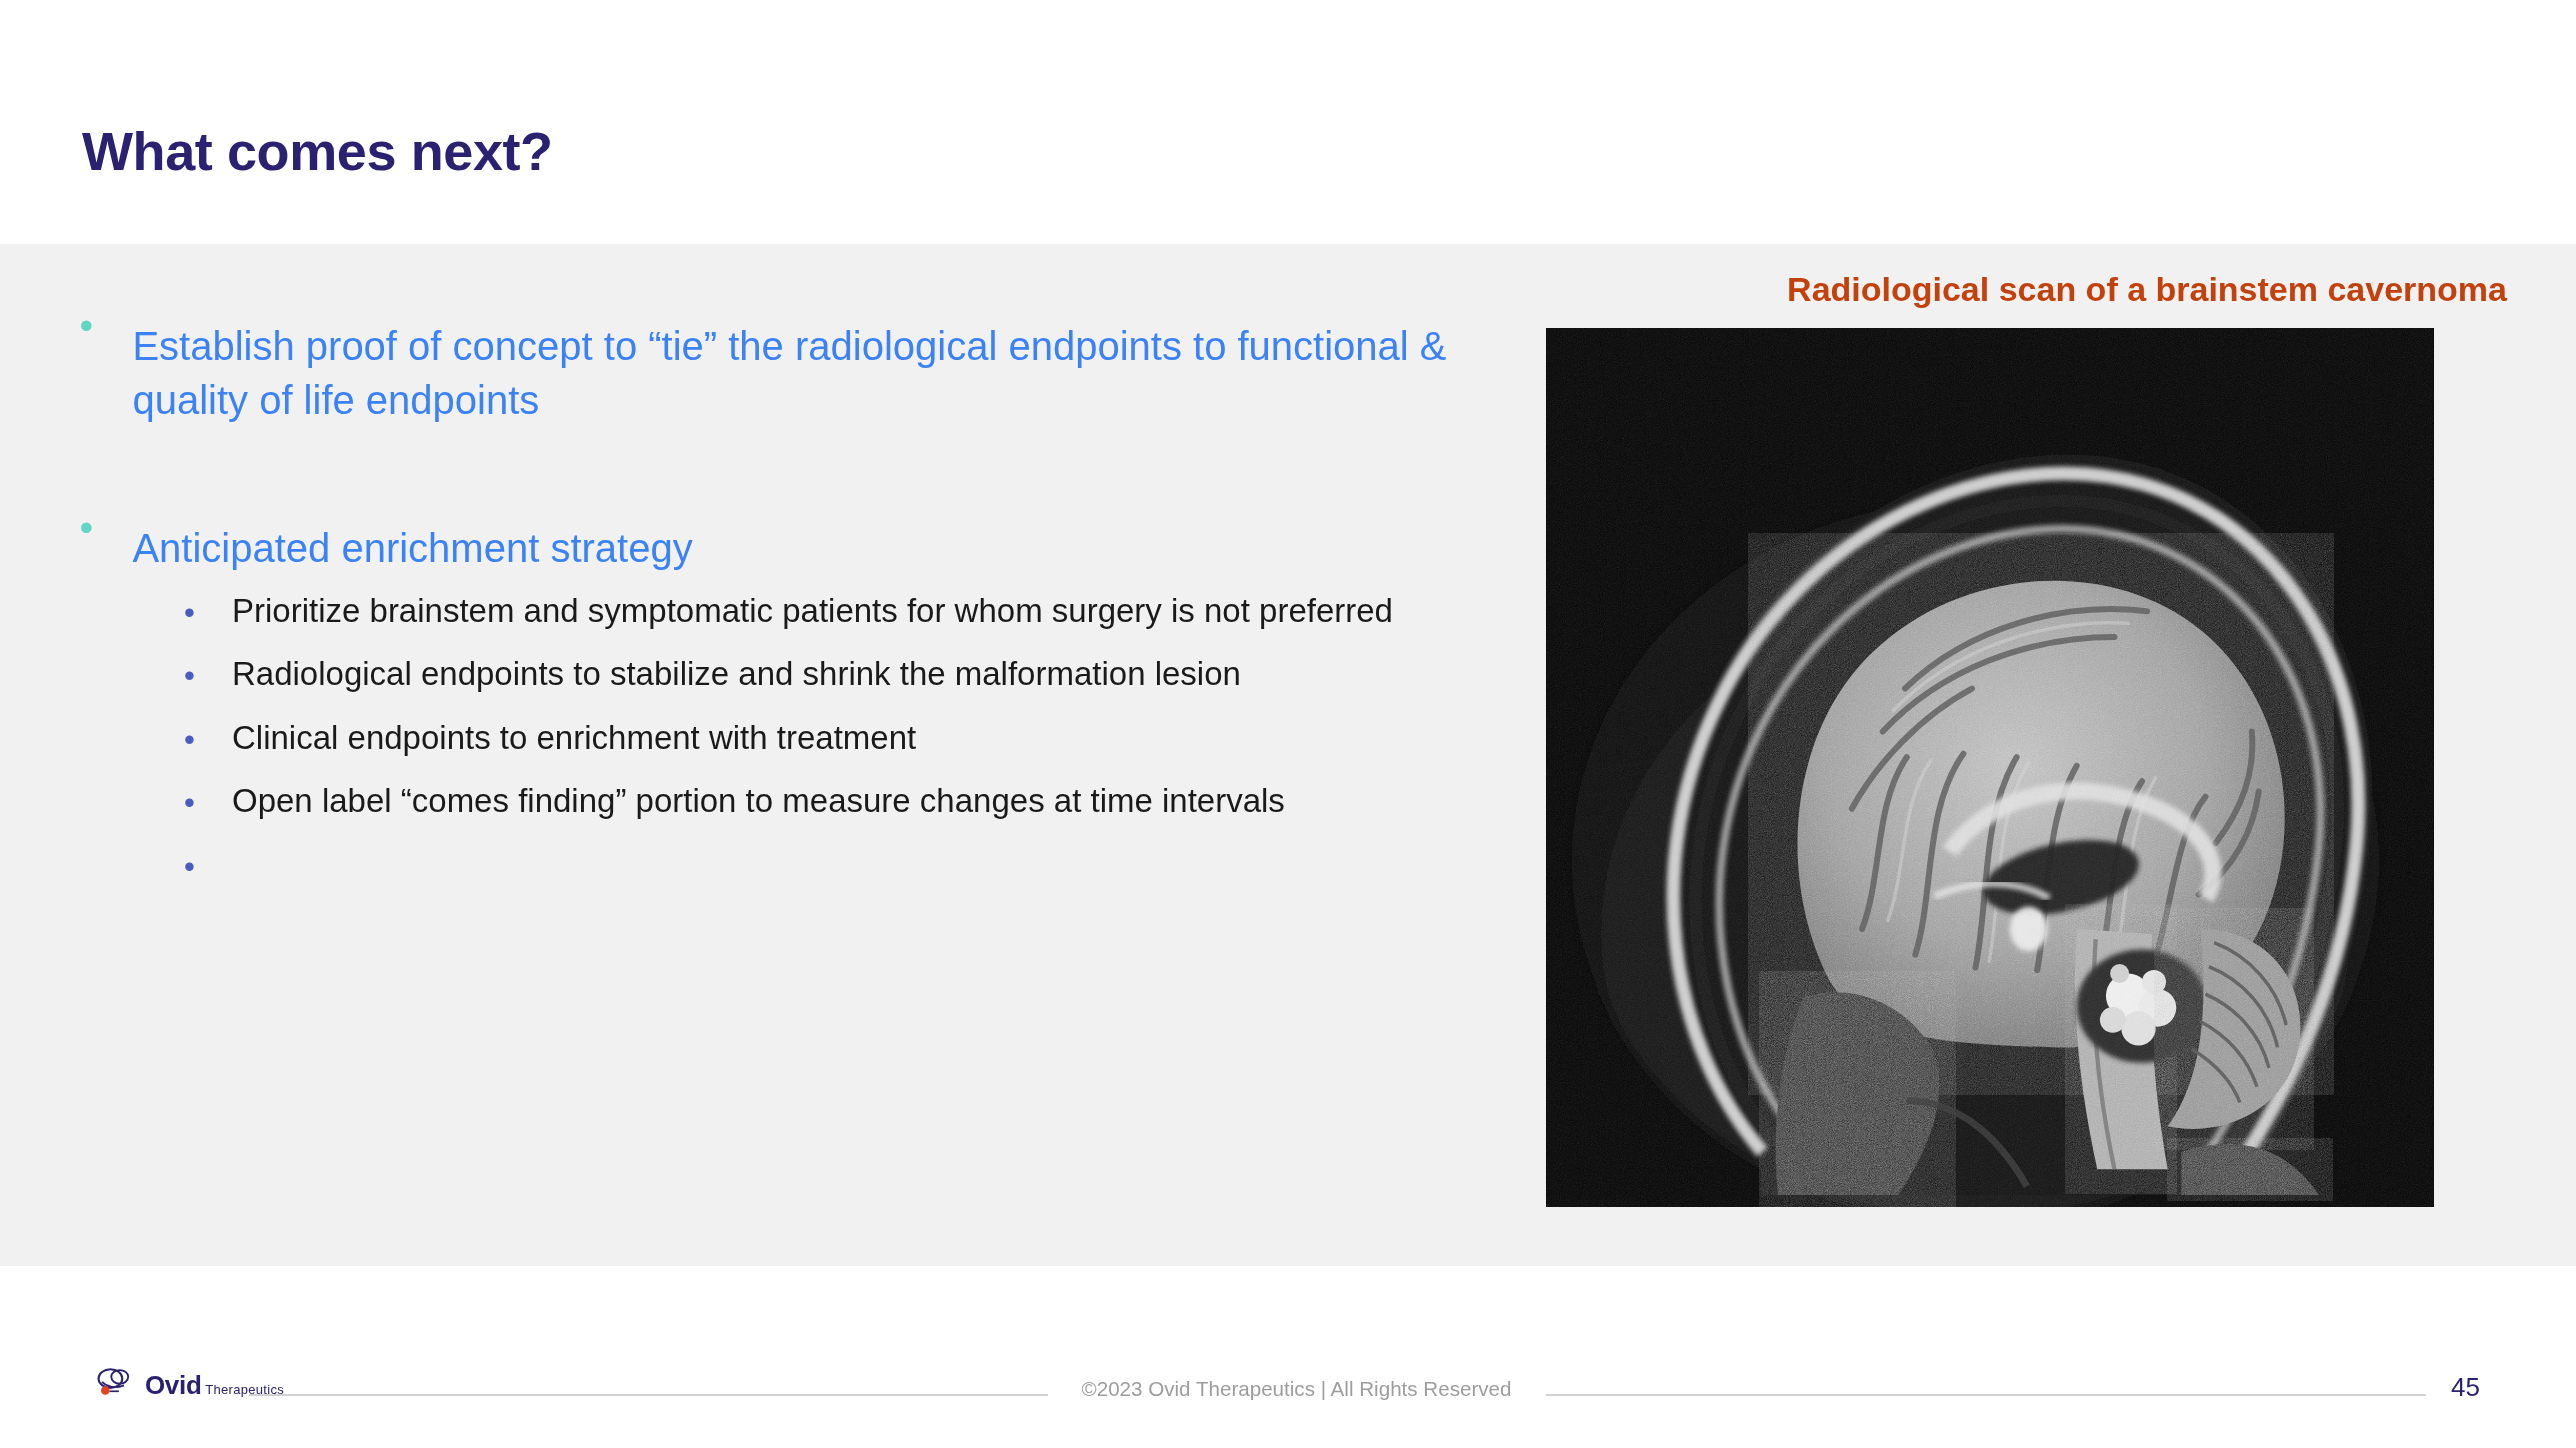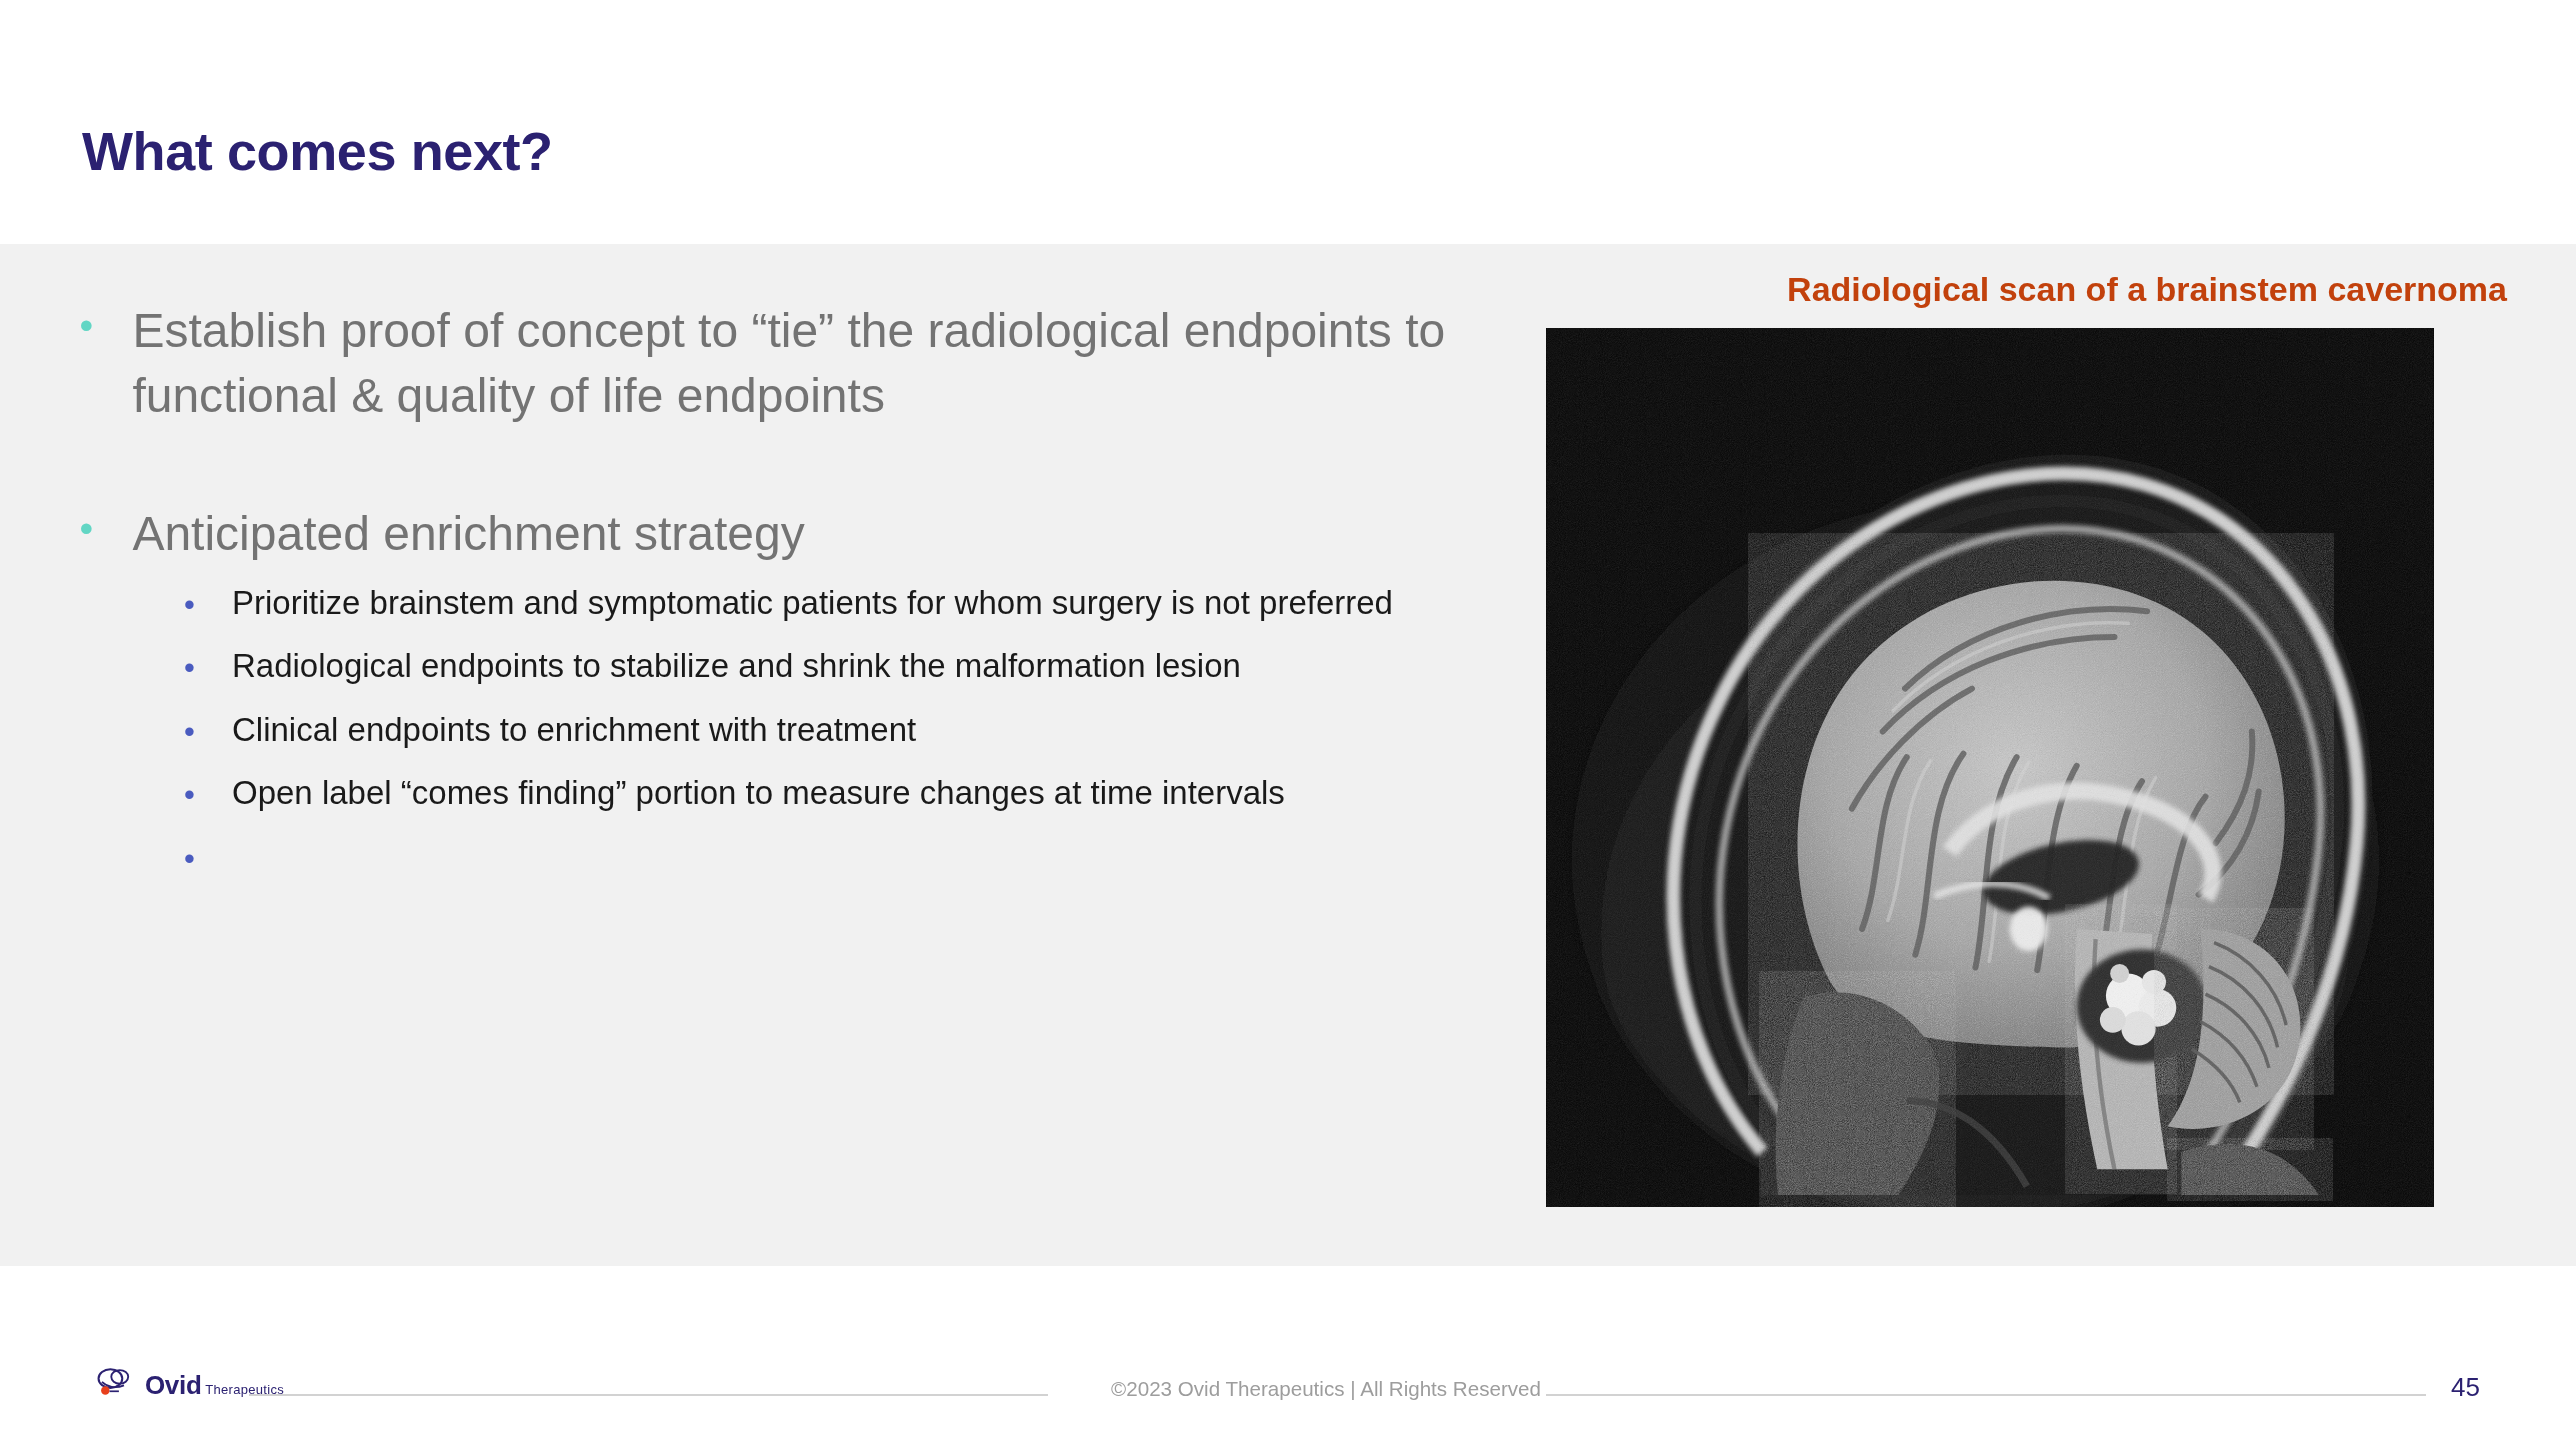--- a/index.html
+++ b/index.html
@@ -51,24 +51,25 @@
   .l1 .dot {
     color: #62d6c4;
     font-size: 39px;
     line-height: 53px;
     width: 53px;
     flex: 0 0 53px;
     text-align: left;
     padding-left: 3.4px;
   }
   .l1 .txt {
-    font-size: 48px;
+    font-size: 40px;
     line-height: 1.35;
-    color: #737373;
+    color: #3b82f6;
     flex: 1;
+    margin-top: 20px;
   }
   .spacer {
     height: 67px;
   }
   .sub {
     margin-left: 108px;
     margin-top: 13.7px;
   }
   .l2 {
     display: flex;
@@ -126,21 +127,21 @@
   }
   .footer-line.right {
     left: 1546px;
     width: 880px;
   }
   .footer-copy {
     position: absolute;
     left: 1052px;
     top: 1377px;
     width: 489px;
-    text-align: right;
+    text-align: center;
     font-size: 20.6px;
     color: #9d9d9d;
   }
   .page-num {
     position: absolute;
     left: 2451px;
     top: 1372px;
     font-size: 26px;
     color: #2b2171;
     font-weight: normal;

